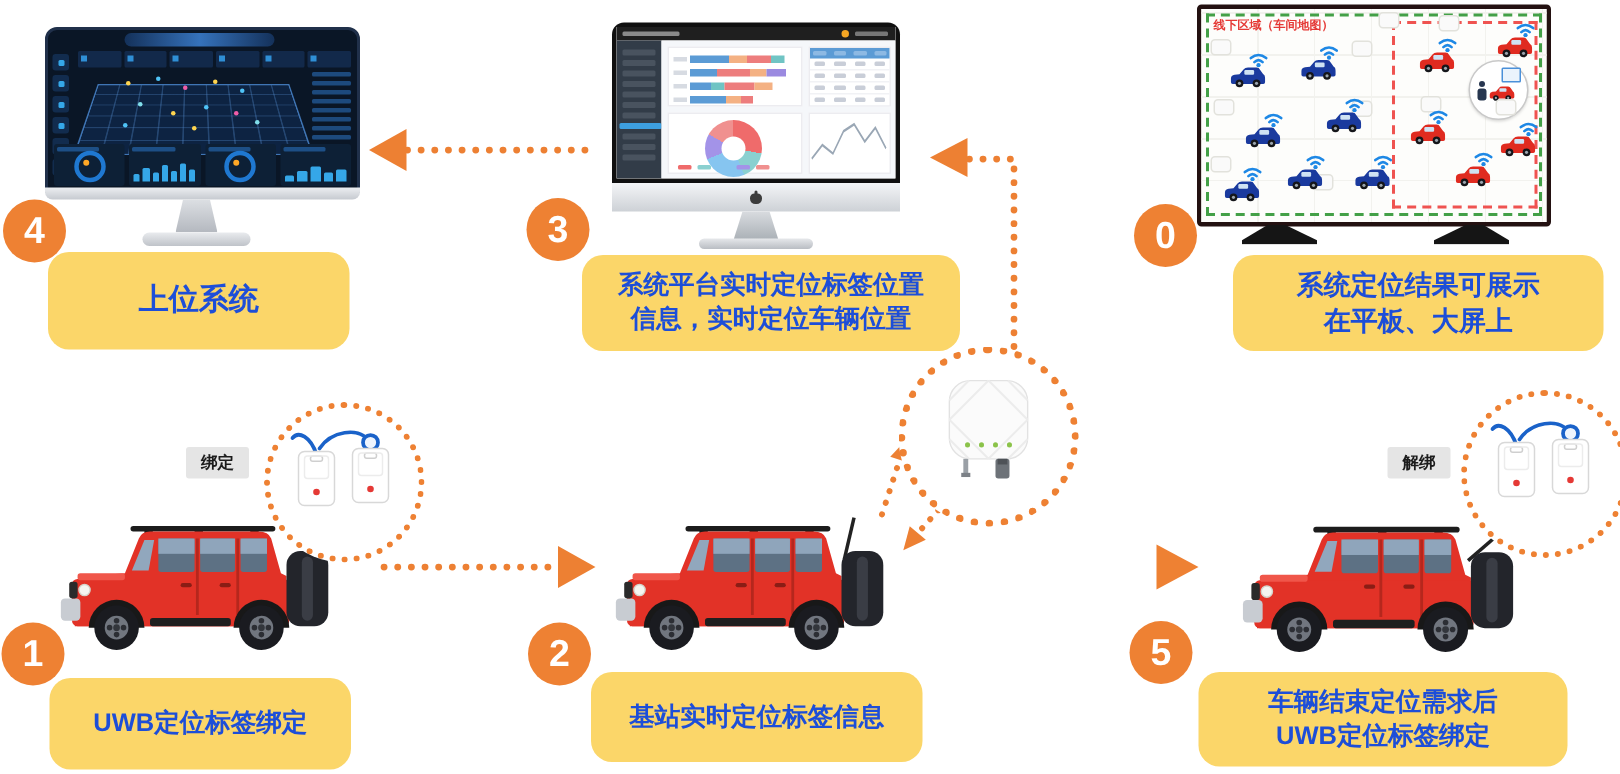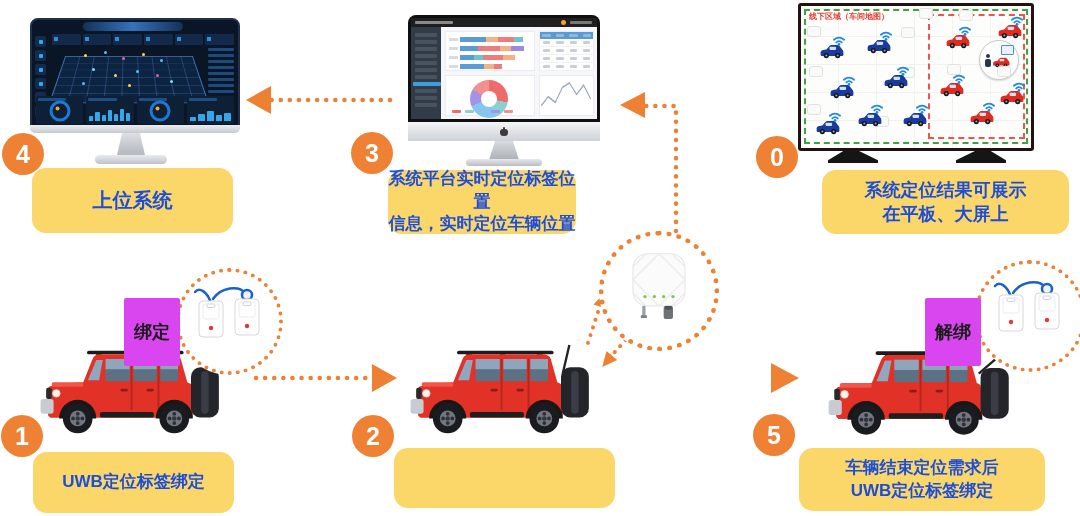--- a/index.html
+++ b/index.html
@@ -5,22 +5,22 @@
   html,body{margin:0;padding:0;}
   body{width:1080px;height:516px;position:relative;background:#ffffff;overflow:hidden;
        font-family:"Liberation Sans","DejaVu Sans",sans-serif;}
   .abs{position:absolute;}
   
   .badge{position:absolute;width:42px;height:42px;border-radius:50%;background:#EE8133;color:#fff;
          display:flex;align-items:center;justify-content:center;font-size:25px;font-weight:bold;z-index:7;}
   .ylabel{position:absolute;background:#FBD669;border-radius:14px;display:flex;flex-direction:column;
           align-items:center;justify-content:center;font-weight:bold;color:#1d4ed8;z-index:6;
           text-align:center;line-height:1.35;}
-  .glabel{position:absolute;background:#d946ef;color:#1c1c1c;font-weight:bold;font-size:18px;
-          padding:22px 10px;z-index:5;border-radius:2px;}
+  .glabel{position:absolute;background:#e5e5e5;color:#1c1c1c;font-weight:bold;font-size:11px;
+          padding:3px 10px;z-index:5;border-radius:2px;}
   .ring{position:absolute;border-radius:50%;background:#fff;border:4px dotted #EE8133;z-index:4;
         display:flex;align-items:center;justify-content:center;}
   
   #arrows{position:absolute;left:0;top:0;z-index:2;pointer-events:none;}
   .dotline{stroke:#ED8033;stroke-width:4.5;stroke-linecap:round;stroke-dasharray:0.1 9;fill:none;}
   .dotline-sm{stroke:#ED8033;stroke-width:4;stroke-linecap:round;stroke-dasharray:0.1 8;fill:none;}
   .ahead{fill:#ED8033;}
   
   .m4{position:absolute;left:30px;top:18px;width:206px;height:107px;background:#0a1626;
       border:2px solid #20304a;border-radius:8px 8px 2px 2px;overflow:hidden;z-index:3;}
@@ -343,21 +343,21 @@
   </div>
 </div>
 <div class="imac-chin">
     <div class="apple"></div>
   </div>
 <div class="imac-neck"></div>
 <div class="imac-base"></div>
 <div class="badge" style="left:351px;top:132px;">
     <span>3</span>
   </div>
-<div class="ylabel" style="left:388px;top:170px;width:188px;height:64px;font-size:17px;">
+<div class="ylabel" style="left:388px;top:170px;width:252px;height:64px;font-size:17px;">
   <div>系统平台实时定位标签位置</div>
     <div>信息，实时定位车辆位置</div>
 </div>
 
 <div class="tv">
   <div class="tv-screen">
     <div class="tv-green"></div>
     <div class="tv-red"></div>
     <div class="tv-title">线下区域（车间地图）</div>
     <div id="tv-icons">
@@ -685,20 +685,21 @@
         <circle cx="155" cy="79" r="2" fill="#2c2e34"></circle>
         <circle cx="150" cy="84" r="2" fill="#2c2e34"></circle>
         <circle cx="145" cy="79" r="2" fill="#2c2e34"></circle>
         <circle cx="150" cy="79" r="2.4" fill="#33363c"></circle>
       </g>
   </svg></div>
 <div class="badge" style="left:352px;top:415px;">
     <span>2</span>
   </div>
 <div class="ylabel" style="left:394px;top:448px;width:221px;height:60px;font-size:17px;">
+  <div>基站实时定位标签信息</div>
 </div>
 
 <div class="car-box" style="left:823px;top:345px;width:197px;height:95px;"><svg viewBox="0 0 210 100" preserveAspectRatio="xMidYMid meet">
       <path d="M166 30 L196 4" stroke="#222" stroke-width="2.5" fill="none"></path>
   <rect x="56" y="6" width="104" height="4" rx="2" fill="#1c1c1c"></rect>
   <rect x="66" y="9" width="6" height="4" fill="#1c1c1c"></rect>
       <rect x="102" y="9" width="6" height="4" fill="#1c1c1c"></rect>
       <rect x="142" y="9" width="6" height="4" fill="#1c1c1c"></rect>
   <path d="M16 78 L16 52 Q16 44 26 42 L52 40 L62 15 Q64 10 70 10 L148 10 Q155 10 157 15 L164 40 L168 42 L168 78 Z" fill="#e23227"></path>
   <rect x="14" y="44" width="156" height="34" rx="4" fill="#e23227"></rect>

